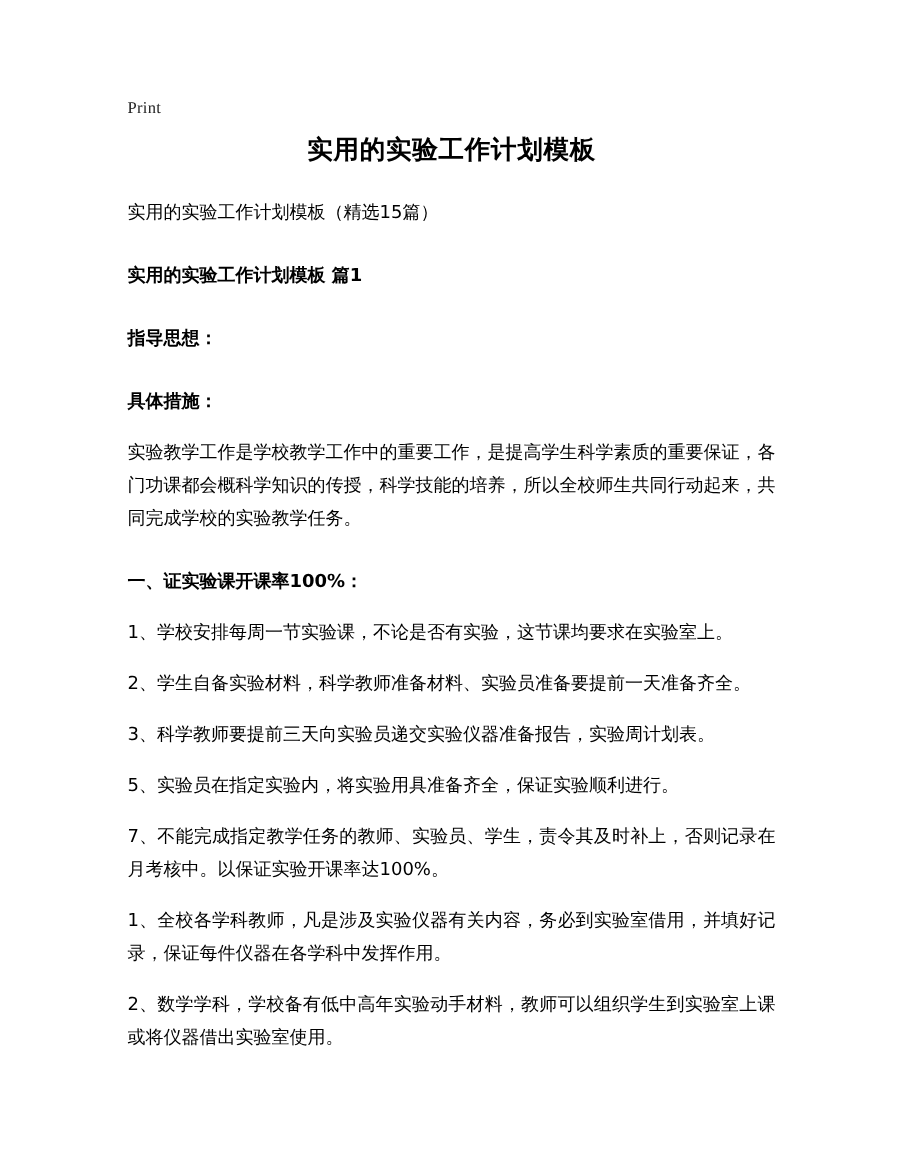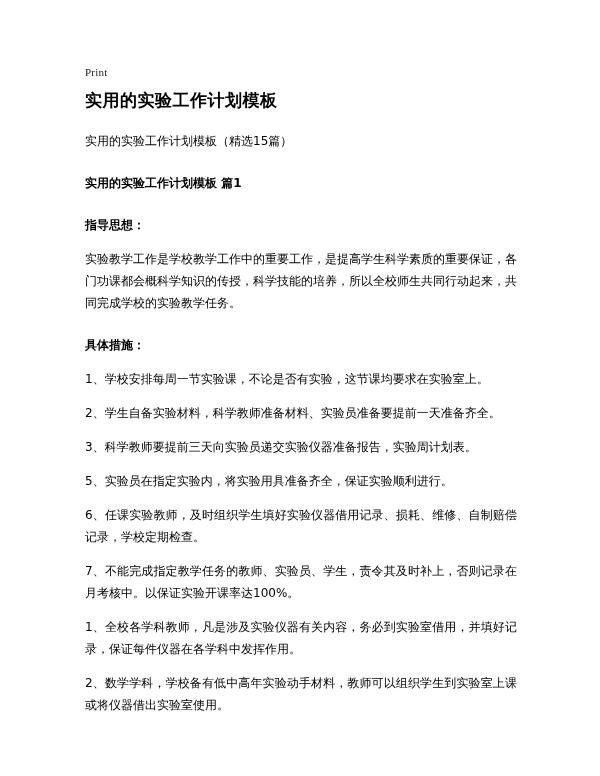--- a/index.html
+++ b/index.html
@@ -33,21 +33,21 @@
   .content {
     position: absolute;
     top: 88px;
     left: 85px;
     width: 432px;
   }
   h1.doc-title {
     font-size: 17px;
     line-height: 24px;
     font-weight: bold;
-    text-align: left;
+    text-align: center;
     margin: 0 0 18px 0;
     letter-spacing: 0.5px;
   }
   p.para {
     font-size: 12px;
     line-height: 22px;
     margin: 0 0 12px 0;
     text-align: justify;
     text-justify: inter-ideograph;
   }
@@ -63,25 +63,25 @@
 
   <div class="print-label">Print</div>
 
   <div class="content">
 
     <h1 class="doc-title">实用的实验工作计划模板</h1>
 
     <p class="para">实用的实验工作计划模板（精选15篇）</p>
     <p class="para bold">实用的实验工作计划模板 篇1</p>
     <p class="para bold">指导思想：</p>
+    <p class="para bold">具体措施：</p>
     <p class="para">实验教学工作是学校教学工作中的重要工作，是提高学生科学素质的重要保证，各门功课都会概科学知识的传授，科学技能的培养，所以全校师生共同行动起来，共同完成学校的实验教学任务。</p>
-    <p class="para bold">具体措施：</p>
+    <p class="para bold">一、证实验课开课率100%：</p>
     <p class="para">1、学校安排每周一节实验课，不论是否有实验，这节课均要求在实验室上。</p>
     <p class="para">2、学生自备实验材料，科学教师准备材料、实验员准备要提前一天准备齐全。</p>
     <p class="para">3、科学教师要提前三天向实验员递交实验仪器准备报告，实验周计划表。</p>
     <p class="para">5、实验员在指定实验内，将实验用具准备齐全，保证实验顺利进行。</p>
-    <p class="para">6、任课实验教师，及时组织学生填好实验仪器借用记录、损耗、维修、自制赔偿记录，学校定期检查。</p>
     <p class="para">7、不能完成指定教学任务的教师、实验员、学生，责令其及时补上，否则记录在月考核中。以保证实验开课率达100%。</p>
     <p class="para">1、全校各学科教师，凡是涉及实验仪器有关内容，务必到实验室借用，并填好记录，保证每件仪器在各学科中发挥作用。</p>
     <p class="para">2、数学学科，学校备有低中高年实验动手材料，教师可以组织学生到实验室上课或将仪器借出实验室使用。</p>
 
   </div>
 </div>
 
 </body></html>

